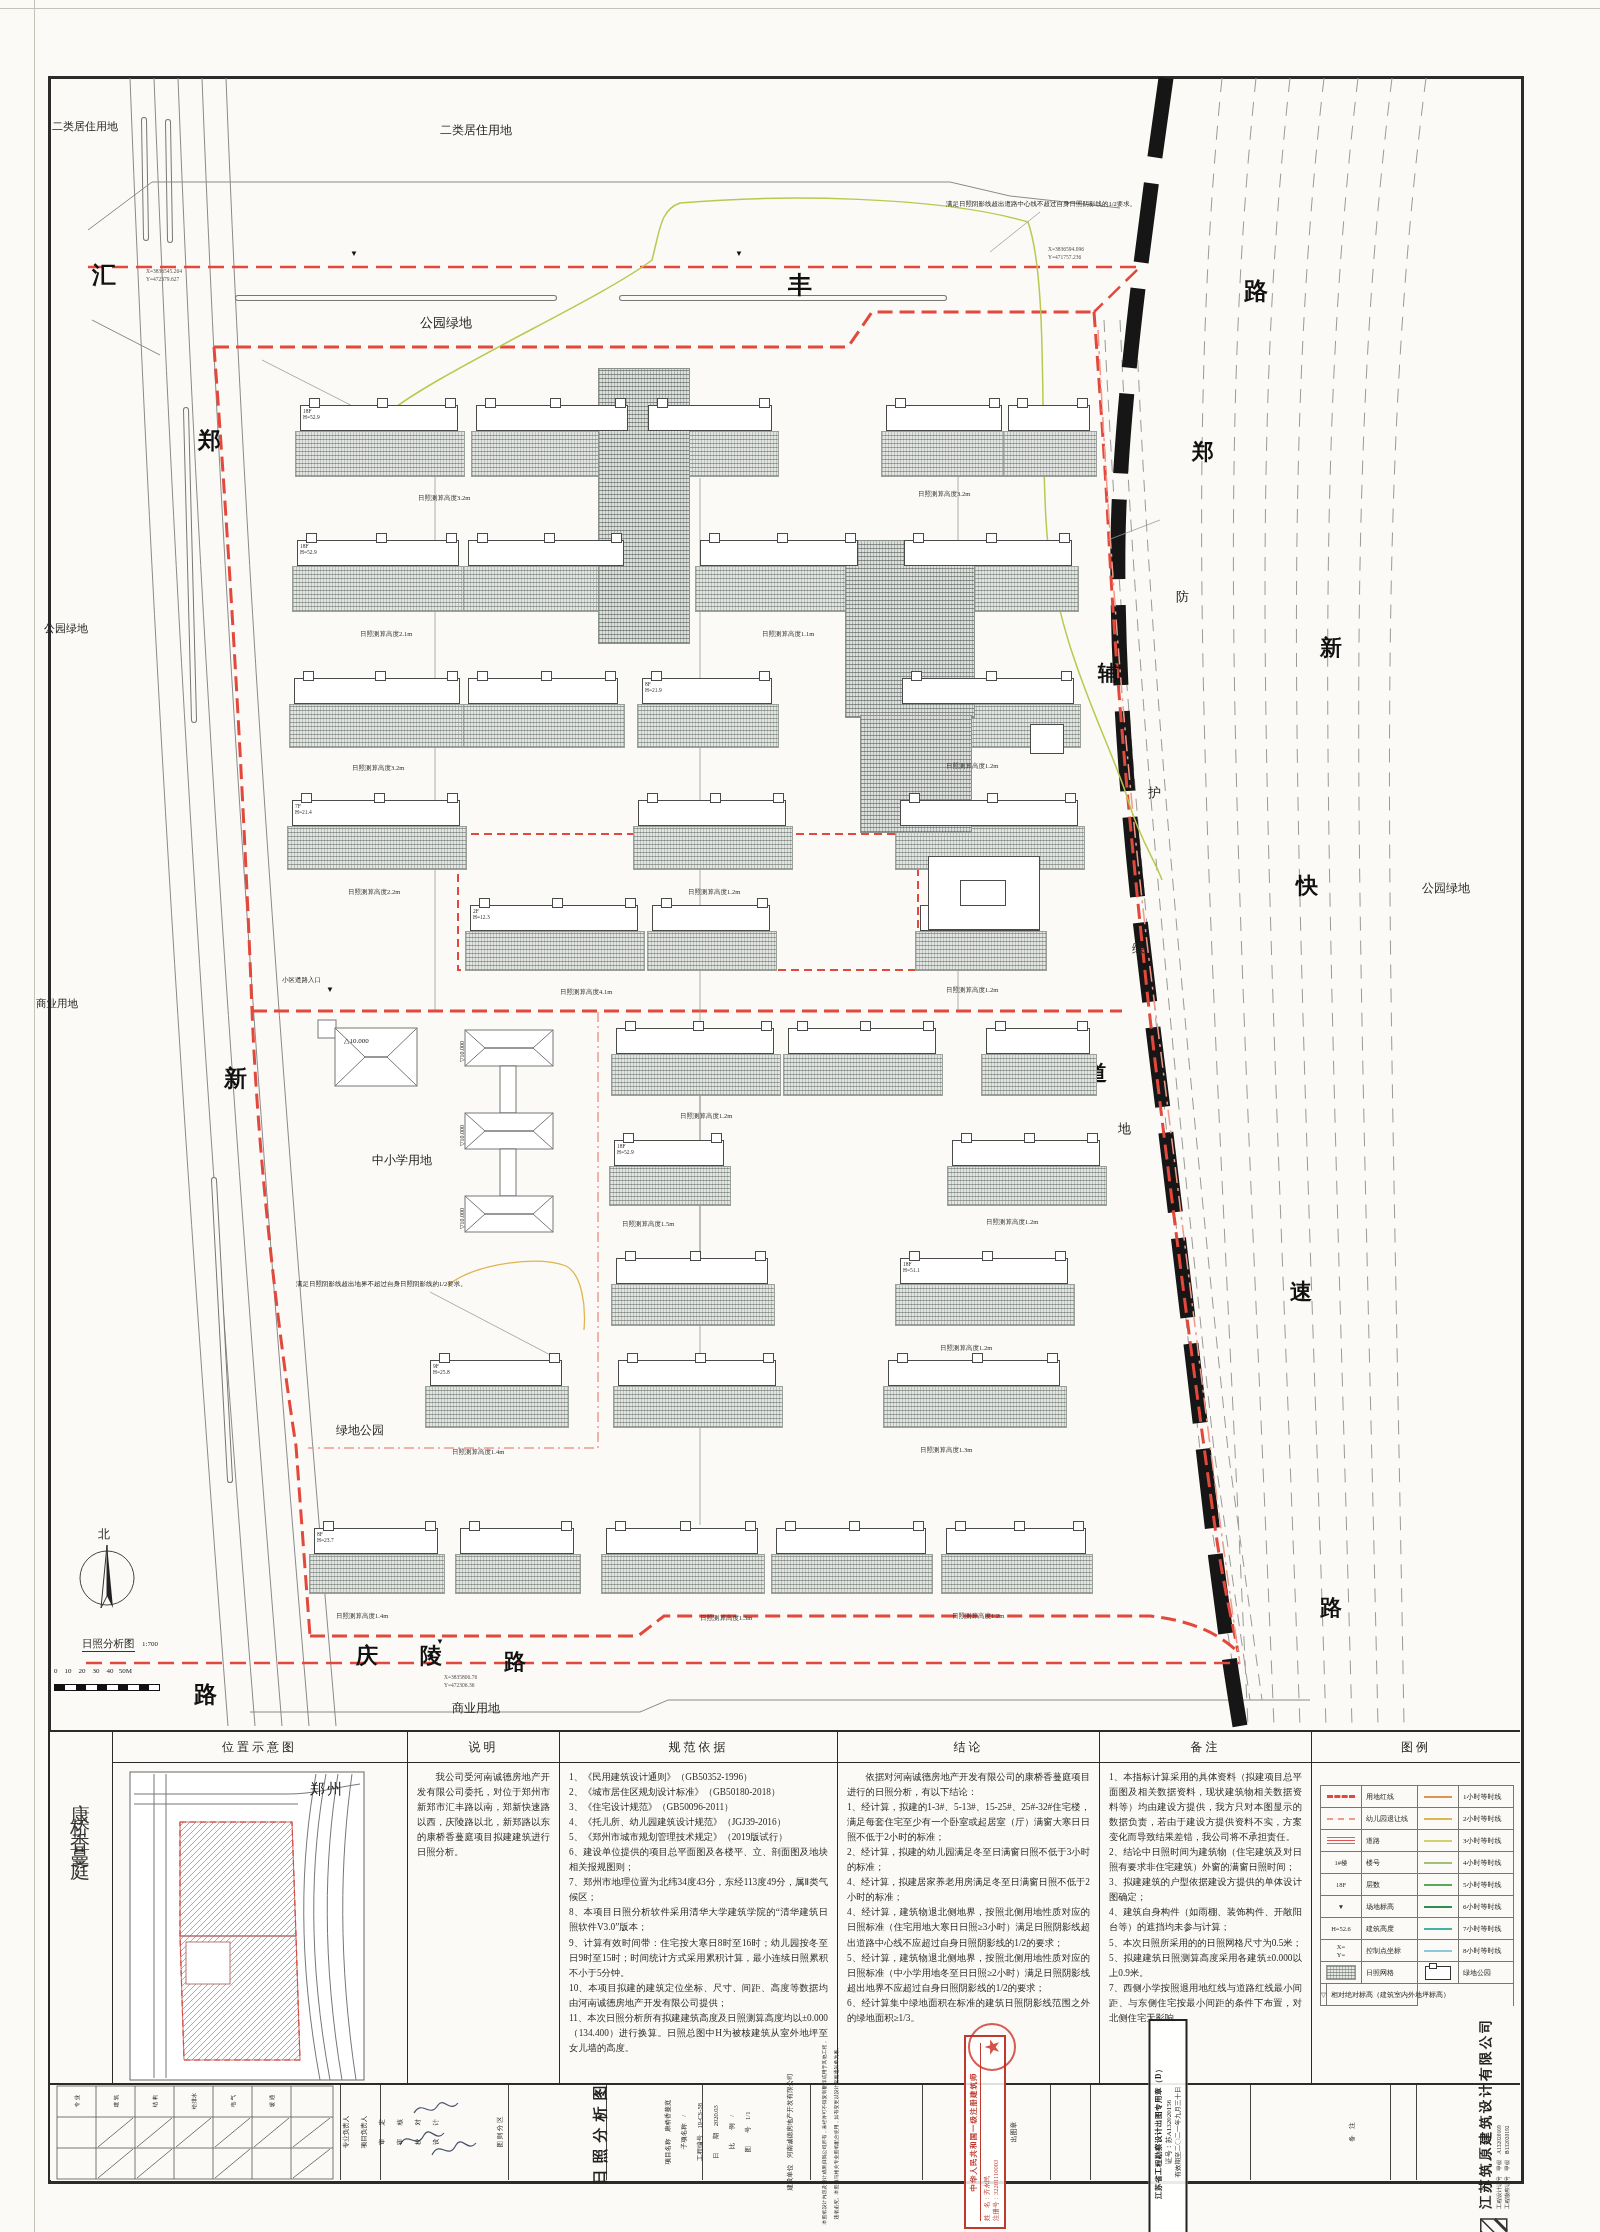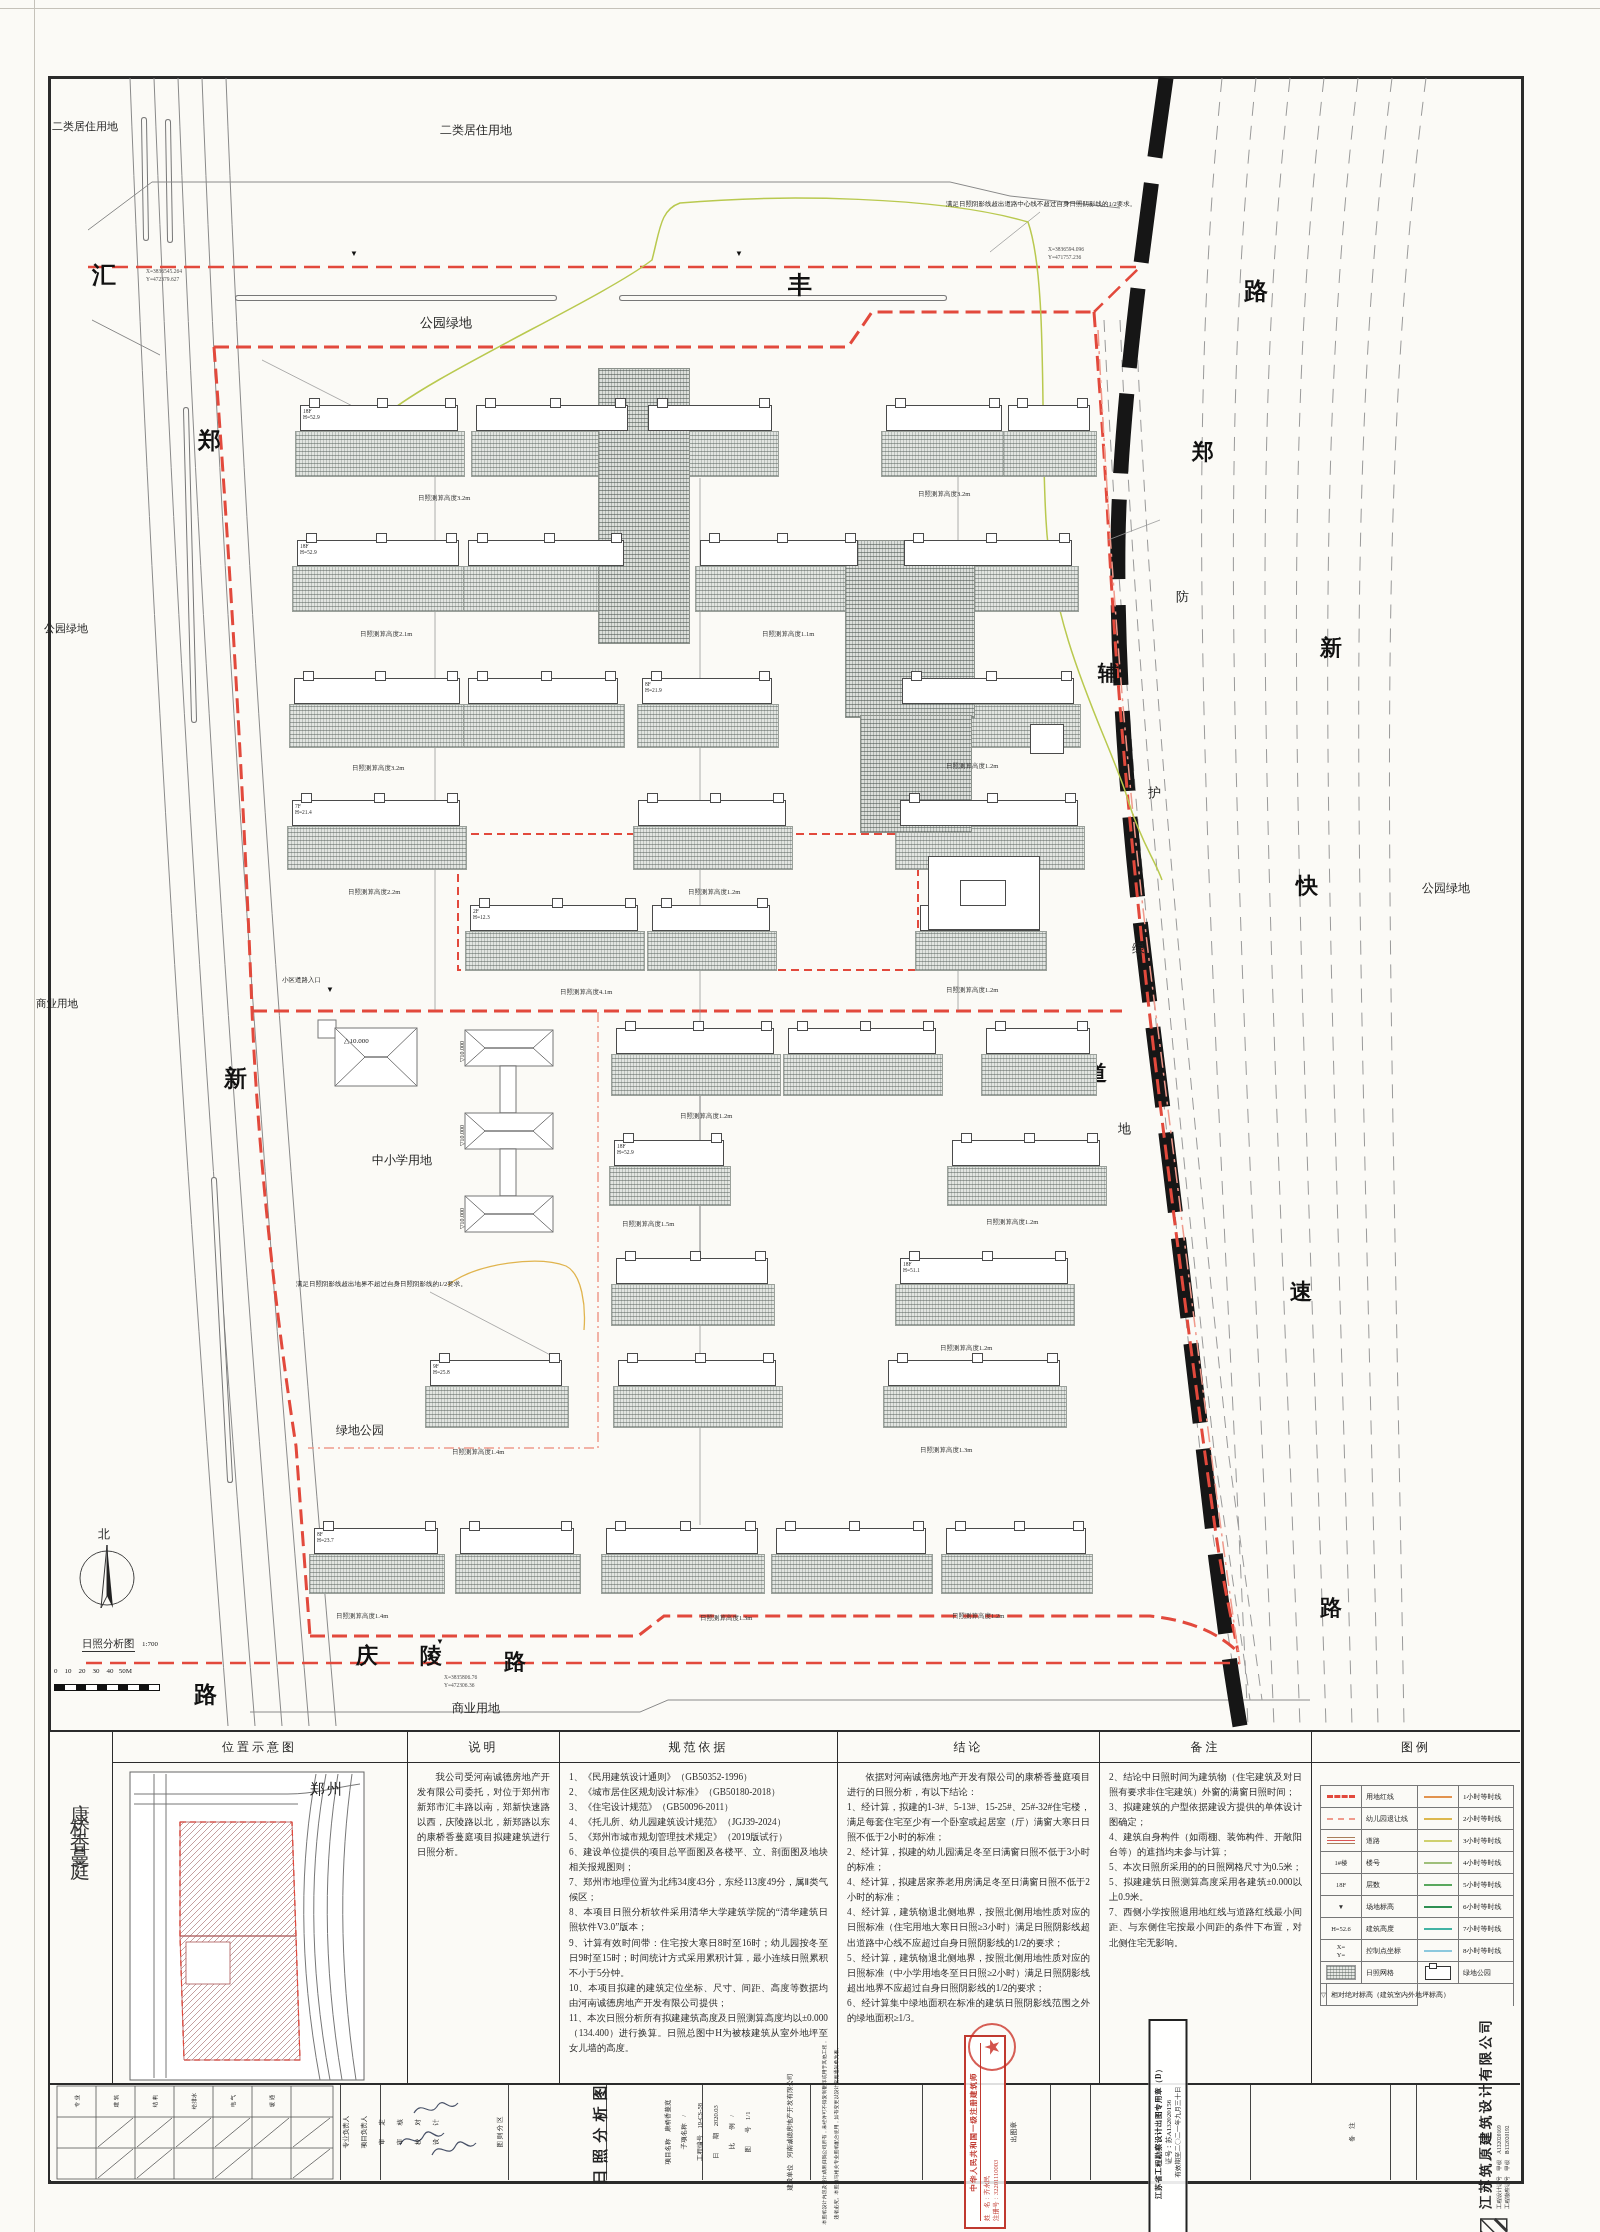--- a/index.html
+++ b/index.html
@@ -528,21 +528,21 @@
       <div class="col-h">说明</div>
       <div class="col-body indent">我公司受河南诚德房地产开发有限公司委托，对位于郑州市新郑市汇丰路以南，郑新快速路以西，庆陵路以北，新郑路以东的康桥香蔓庭项目拟建建筑进行日照分析。</div>
     </div>
 
     <div class="col" style="left:510px;width:278px;">
       <div class="col-h">规范依据</div>
       <div class="col-body">
           <div class="li">1、《民用建筑设计通则》（GB50352-1996）</div>
           <div class="li">2、《城市居住区规划设计标准》（GB50180-2018）</div>
           <div class="li">3、《住宅设计规范》（GB50096-2011）</div>
-          <div class="li">4、《托儿所、幼儿园建筑设计规范》（JGJ39-2024）</div>
+          <div class="li">4、《托儿所、幼儿园建筑设计规范》（JGJ39-2016）</div>
           <div class="li">5、《郑州市城市规划管理技术规定》（2019版试行）</div>
           <div class="li">6、建设单位提供的项目总平面图及各楼平、立、剖面图及地块相关报规图则；</div>
           <div class="li">7、郑州市地理位置为北纬34度43分，东经113度49分，属Ⅱ类气候区；</div>
           <div class="li">8、本项目日照分析软件采用清华大学建筑学院的“清华建筑日照软件V3.0”版本；</div>
           <div class="li">9、计算有效时间带：住宅按大寒日8时至16时；幼儿园按冬至日9时至15时；时间统计方式采用累积计算，最小连续日照累积不小于5分钟。</div>
           <div class="li">10、本项目拟建的建筑定位坐标、尺寸、间距、高度等数据均由河南诚德房地产开发有限公司提供；</div>
           <div class="li">11、本次日照分析所有拟建建筑高度及日照测算高度均以±0.000（134.400）进行换算。日照总图中H为被核建筑从室外地坪至女儿墙的高度。</div>
         </div>
     </div>
 
@@ -557,20 +557,21 @@
             <div class="li">4、经计算，建筑物退北侧地界，按照北侧用地性质对应的日照标准（住宅用地大寒日日照≥3小时）满足日照阴影线超出道路中心线不应超过自身日照阴影线的1/2的要求；</div>
             <div class="li">5、经计算，建筑物退北侧地界，按照北侧用地性质对应的日照标准（中小学用地冬至日日照≥2小时）满足日照阴影线超出地界不应超过自身日照阴影线的1/2的要求；</div>
             <div class="li">6、经计算集中绿地面积在标准的建筑日照阴影线范围之外的绿地面积≥1/3。</div>
           </div>
       </div>
     </div>
 
     <div class="col" style="left:1050px;width:212px;">
       <div class="col-h">备注</div>
       <div class="col-body">
+          <div class="li">1、本指标计算采用的具体资料（拟建项目总平面图及相关数据资料，现状建筑物相关数据资料等）均由建设方提供，我方只对本图显示的数据负责，若由于建设方提供资料不实，方案变化而导致结果差错，我公司将不承担责任。</div>
           <div class="li">2、结论中日照时间为建筑物（住宅建筑及对日照有要求非住宅建筑）外窗的满窗日照时间；</div>
           <div class="li">3、拟建建筑的户型依据建设方提供的单体设计图确定；</div>
           <div class="li">4、建筑自身构件（如雨棚、装饰构件、开敞阳台等）的遮挡均未参与计算；</div>
           <div class="li">5、本次日照所采用的的日照网格尺寸为0.5米；</div>
           <div class="li">5、拟建建筑日照测算高度采用各建筑±0.000以上0.9米。</div>
           <div class="li">7、西侧小学按照退用地红线与道路红线最小间距、与东侧住宅按最小间距的条件下布置，对北侧住宅无影响。</div>
         </div>
     </div>
 
     <div class="col" style="left:1262px;width:208px;border-right:none;">

